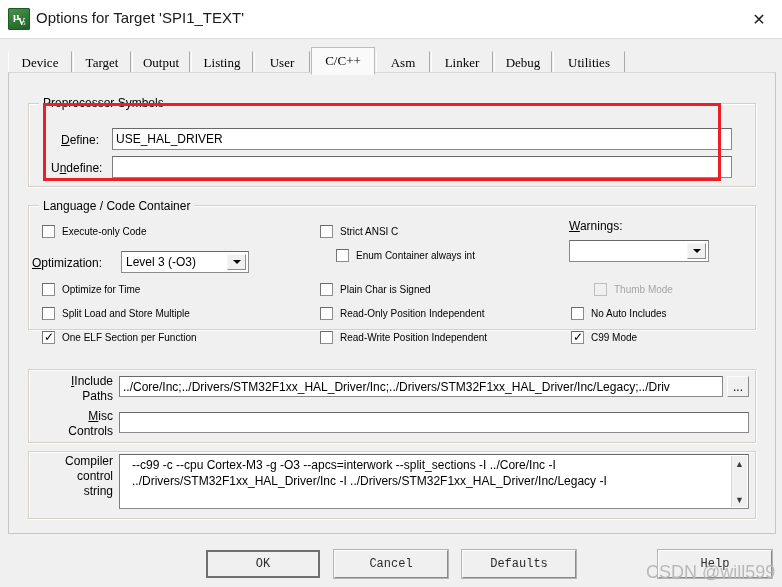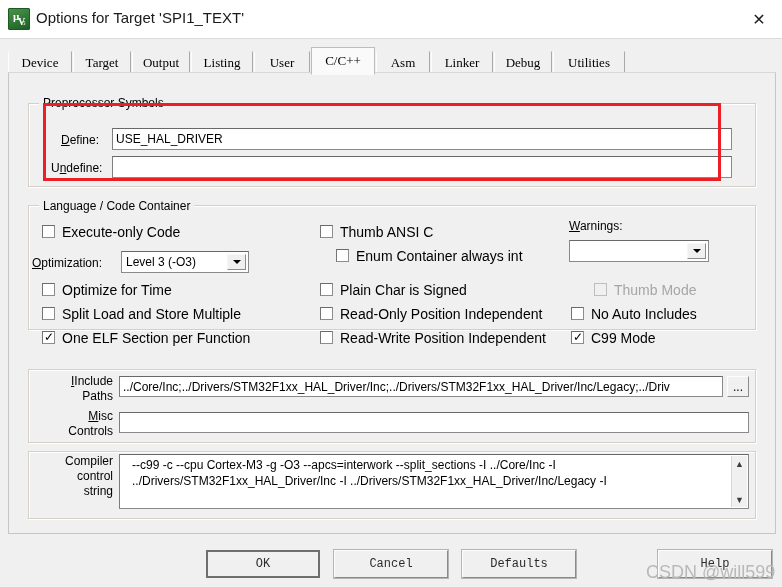--- a/index.html
+++ b/index.html
@@ -91,21 +91,21 @@
   .cbox{
     width:13px;height:13px;background:#fff;
     border:1px solid #8d8d8d;border-top:1px solid #6b6b6b;
     border-left:1px solid #757575;
     box-sizing:border-box;position:relative;flex:0 0 auto;
   }
   .cbox.dim{background:#f0f0f0;border-color:#bdbdbd;}
   .cbox .tick{
     position:absolute;left:1px;top:-1px;font-size:12px;line-height:13px;color:#000;
   }
-  .cblabel{margin-left:7px;font-size:14px;color:#000;}
+  .cblabel{margin-left:7px;font-size:10px;color:#000;}
   .cblabel.dim{color:#a6a6a6;}
   
   .combo{
     position:absolute;background:#fff;
     border:1px solid #8a8a8a;border-top:1px solid #686868;
     box-sizing:border-box;display:flex;align-items:center;
     font-size:12px;padding-left:4px;color:#000;
   }
   .combo .arrowbtn{
     position:absolute;right:2px;top:2px;bottom:2px;width:17px;
@@ -224,21 +224,21 @@
   </div>
   <div class="cbrow" style="left:33px;top:256px;">
     <span class="cbox">
         <span class="tick">✓</span>
       </span>
     <span class="cblabel">One ELF Section per Function</span>
   </div>
 
   <div class="cbrow" style="left:311px;top:150px;">
     <span class="cbox"></span>
-    <span class="cblabel">Thumb ANSI C</span>
+    <span class="cblabel">Strict ANSI C</span>
   </div>
   <div class="cbrow" style="left:311px;top:174px;padding-left:16px;">
     <span class="cbox"></span>
     <span class="cblabel">Enum Container always int</span>
   </div>
   <div class="cbrow" style="left:311px;top:208px;">
     <span class="cbox"></span>
     <span class="cblabel">Plain Char is Signed</span>
   </div>
   <div class="cbrow" style="left:311px;top:232px;">

